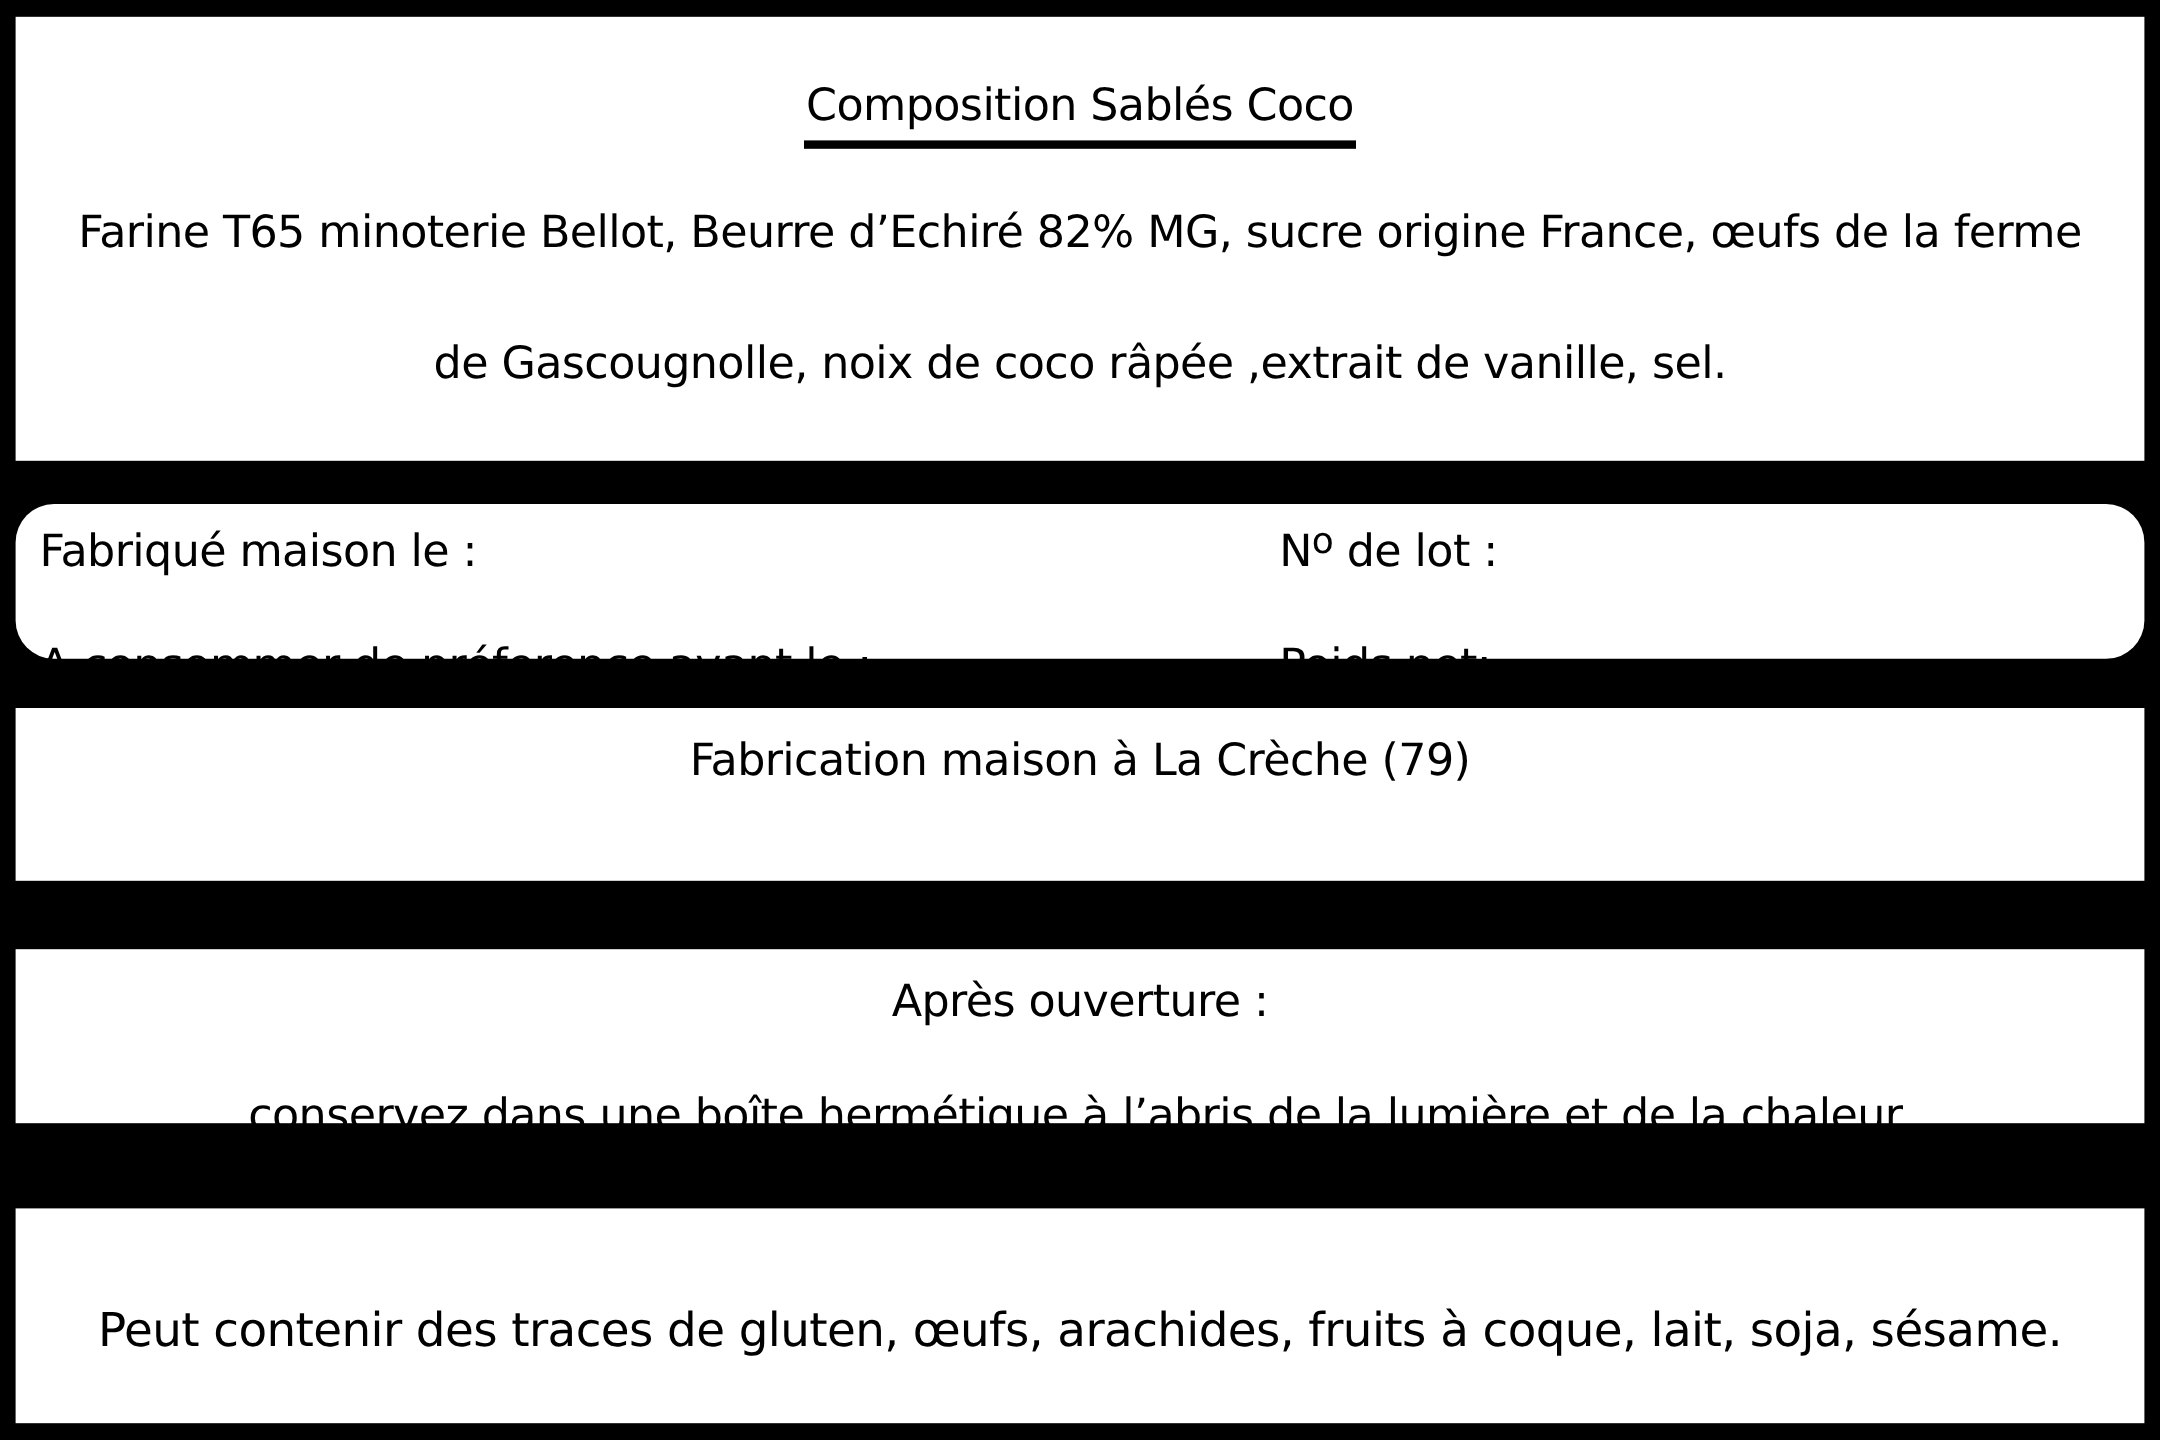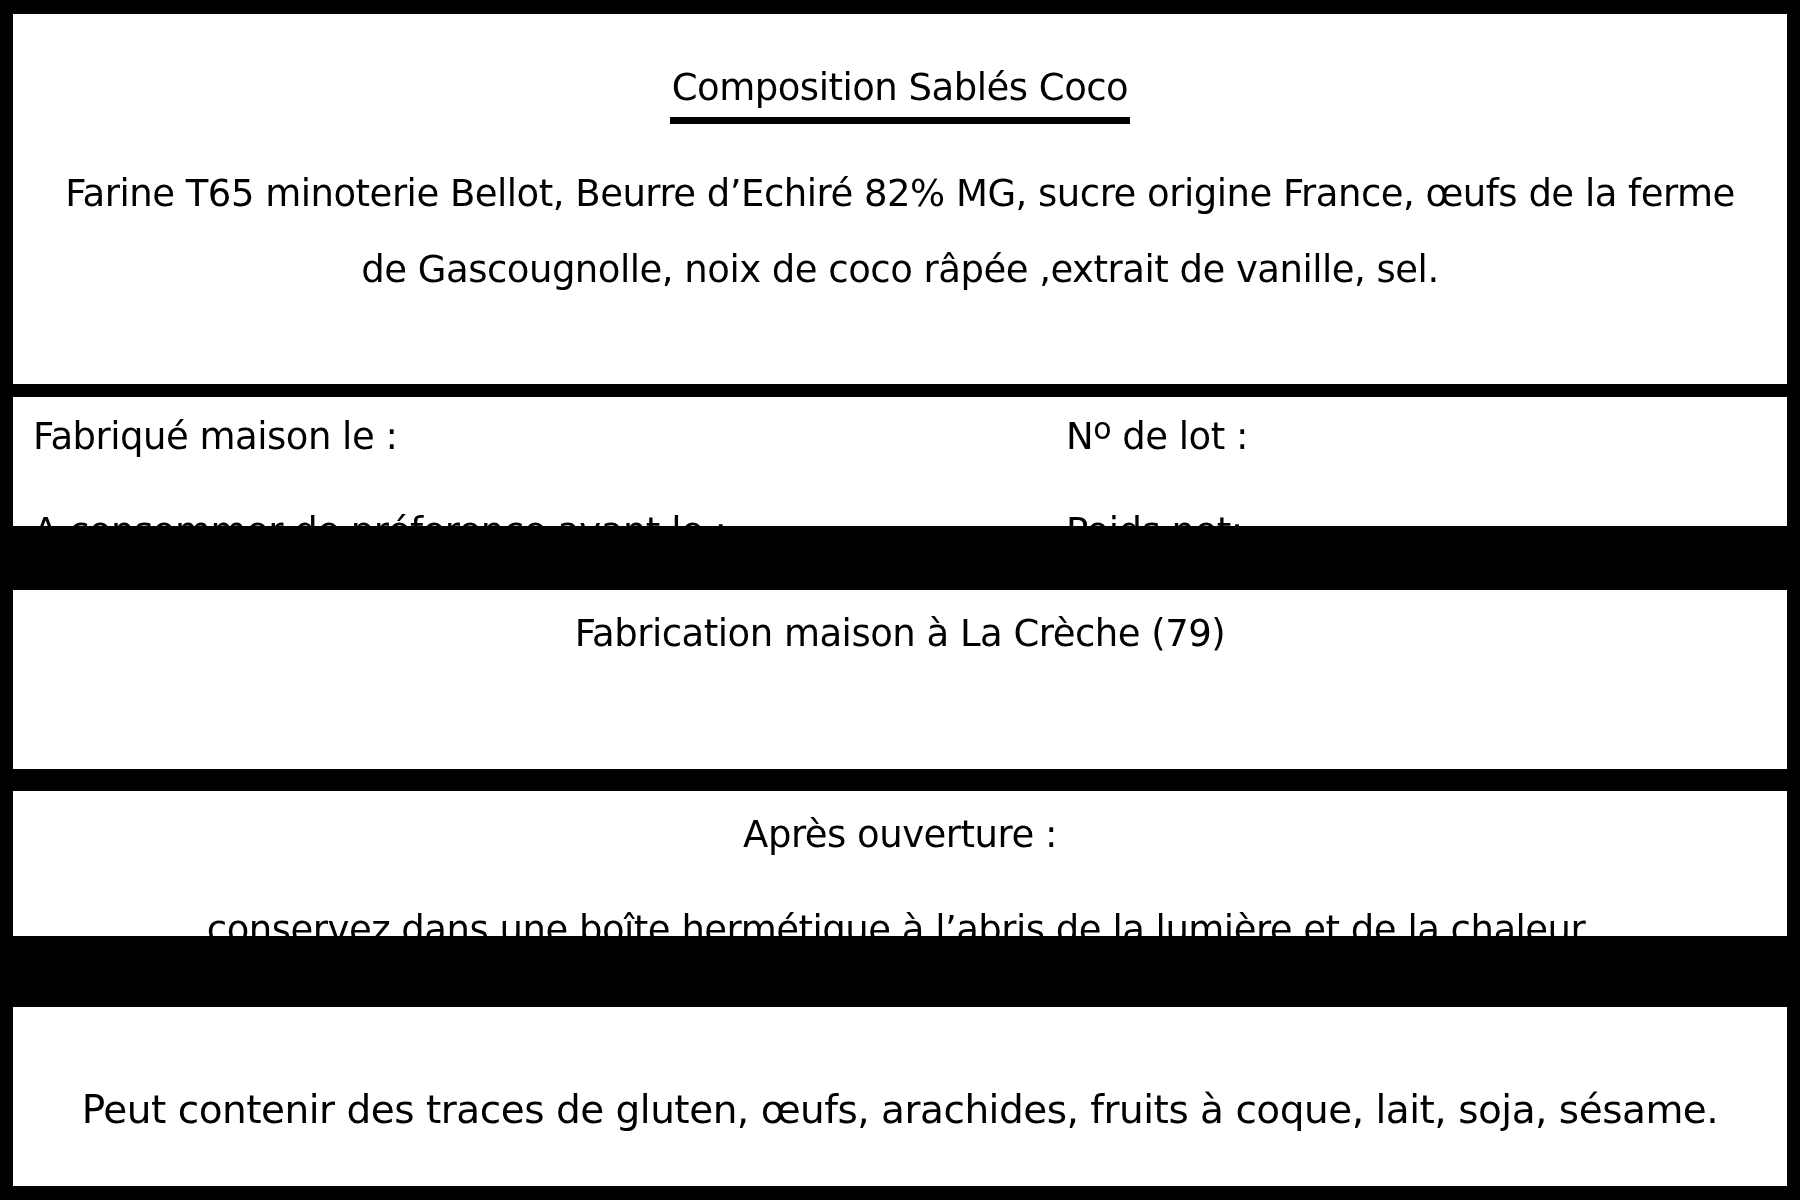--- a/index.html
+++ b/index.html
@@ -5,38 +5,38 @@
     html, body { margin: 0; padding: 0; }
     body {
       width: 1800px; height: 1200px; background: #000;
       font-family: "DejaVu Sans", sans-serif; color: #000;
       position: relative; overflow: hidden;
     }
     .box { position: absolute; left: 13px; width: 1774px; background: #fff; }
     .center { text-align: center; }
     .line { position: absolute; left: 0; right: 0; white-space: nowrap; font-size: 37px; letter-spacing: -0.5px; }
     #b1 { top: 14px; height: 370px; }
-    #b2 { top: 397px; height: 129px; }
-    #b3 { top: 590px; height: 179px; }
+    #b2 { top: 420px; height: 129px; border-radius: 32px; }
+    #b3 { top: 590px; height: 144px; }
     #b4 { top: 791px; height: 145px; }
     #b5 { top: 1007px; height: 179px; text-decoration: underline; }
     .title-wrap { position: absolute; top: 52px; left: 0; right: 0; text-align: center; }
     .title { display: inline-block; font-size: 37px; padding: 0 2px 8px; border-bottom: 7px solid #000; letter-spacing: -0.5px; }
     .field { position: absolute; font-size: 37px; white-space: nowrap; letter-spacing: -0.5px; }
     sup.no { font-size: 30px; position: relative; top: -4px; vertical-align: top; }
   </style>
 </head>
 <body>
 
 <div class="box" id="b1">
   <div class="title-wrap">
     <span class="title">Composition Sablés Coco</span>
   </div>
   <div class="line center" style="top:158px;">Farine T65 minoterie Bellot, Beurre d’Echiré 82% MG, sucre origine France, œufs de la ferme</div>
-  <div class="line center" style="top:234px;">de Gascougnolle, noix de coco râpée ,extrait de vanille, sel.</div>
+  <div class="line center" style="top:267px;">de Gascougnolle, noix de coco râpée ,extrait de vanille, sel.</div>
 </div>
 
 <div class="box" id="b2">
   <div class="field" style="left:20px; top:18px;">Fabriqué maison le :</div>
   <div class="field" style="left:20px; top:113px;text-align:center;">A consommer de préference avant le :</div>
   <div class="field" style="left:1053px; top:18px;"><span>N</span><sup class="no">o</sup><span> de lot :</span></div>
   <div class="field" style="left:1053px; top:113px;">Poids net:</div>
 </div>
 
 <div class="box" id="b3">

